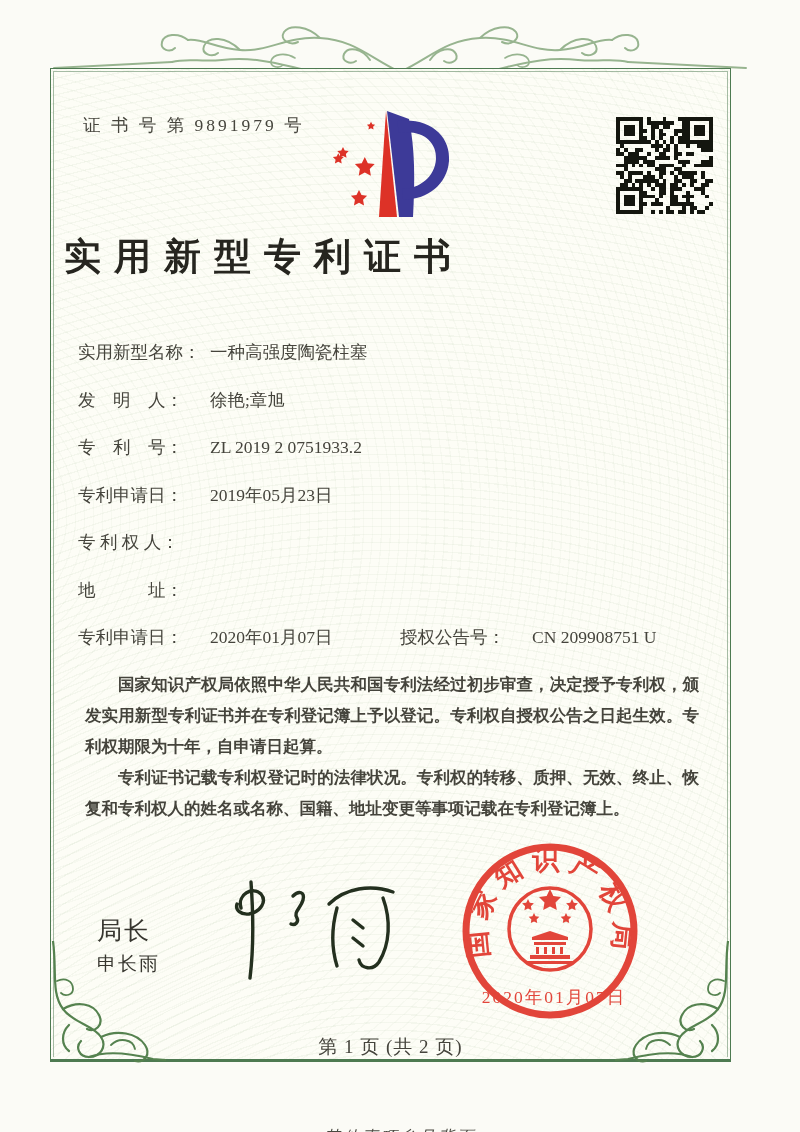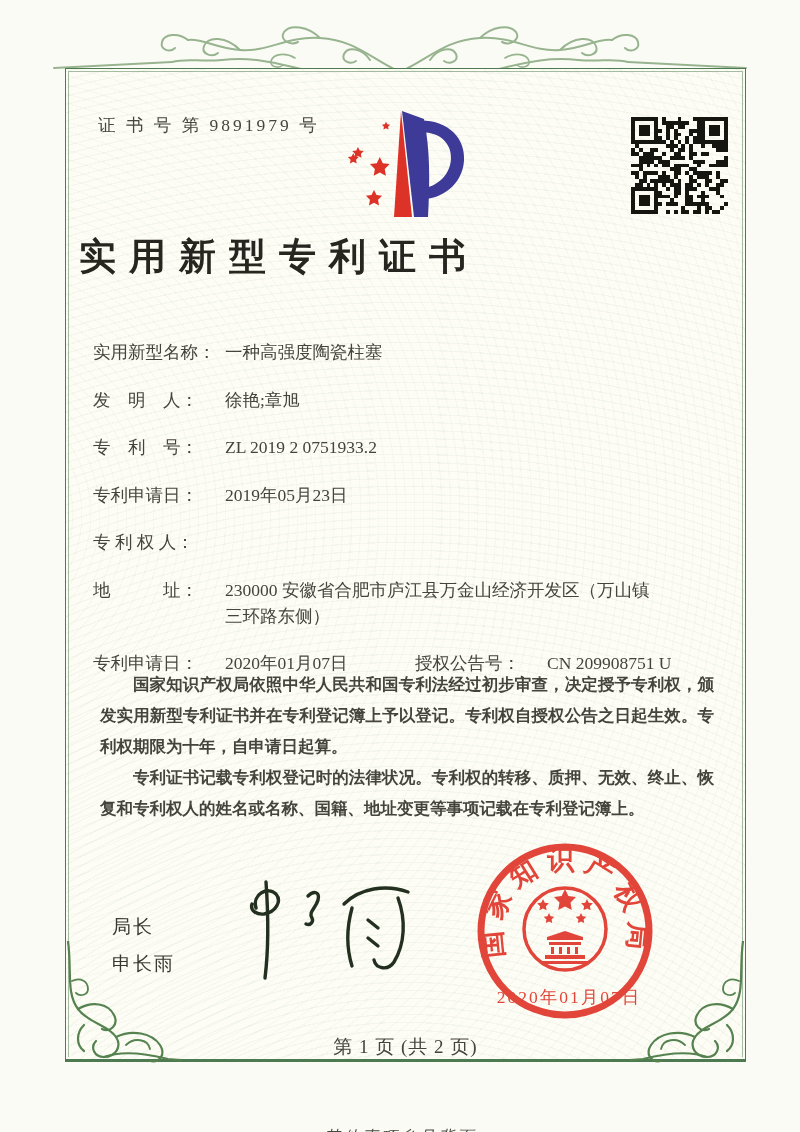--- a/index.html
+++ b/index.html
@@ -9,21 +9,21 @@
     font-family:"Liberation Serif","DejaVu Serif",serif;
     color:#3b3a33;
   }
   .page{position:absolute;inset:0;}
 
   
   .top-ornament{position:absolute;left:0;top:0;width:800px;height:100px;pointer-events:none;}
 
   
   .frame{
-    position:absolute;left:65px;top:68px;width:681px;height:994px;
+    position:absolute;left:50px;top:68px;width:681px;height:994px;
     border:1.5px solid #4d7a51;
     border-bottom:3px solid #4d7a51;
     background-color:#fdfdf6;
     background-image:
       repeating-radial-gradient(circle at 50% 140%, rgba(132,166,118,.075) 0 1.3px, rgba(0,0,0,0) 1.3px 8px),
       repeating-radial-gradient(circle at -15% 45%, rgba(132,166,118,.05) 0 1.3px, rgba(0,0,0,0) 1.3px 9px);
     box-sizing:border-box;
   }
   .frame::before{
     content:"";position:absolute;inset:2px;border:1px solid rgba(77,122,81,.5);
@@ -52,21 +52,21 @@
   .grant-col-right{display:flex;}
 
   
   .body-text{
     position:absolute;left:34px;top:600px;width:614px;
     font-size:16.5px;line-height:31px;text-align:justify;color:#45443c;
   }
   .body-text p{margin:0;text-indent:2em;font-weight:bold;}
 
   
-  .sig-title{position:absolute;left:46px;top:845px;font-size:19px;
+  .sig-title{position:absolute;left:46px;top:845px;font-size:25px;
     font-family:Liberation Sans, sans-serif;color:#37362f;letter-spacing:2px;}
   .sig-name{position:absolute;left:46px;top:882px;font-size:19px;
     font-family:"Liberation Sans","DejaVu Sans",sans-serif;color:#37362f;letter-spacing:2px;}
   .signature-svg{position:absolute;left:150px;top:805px;width:210px;height:110px;}
   .seal{position:absolute;left:403px;top:768px;width:192px;height:192px;opacity:.93;}
 
   
   .page-info{position:absolute;left:0;right:0;top:965px;text-align:center;font-size:19px;color:#45443c;letter-spacing:1px;}
   .back-note{
     position:absolute;left:0;right:0;top:1127px;text-align:center;
@@ -463,22 +463,20 @@
       </div>
       <div class="field-row">
         <span class="field-label">专利申请日：</span>
         <span class="field-value">2019年05月23日</span>
       </div>
       <div class="field-row">
         <span class="field-label">专 利 权 人：</span>
       </div>
       <div class="field-row">
         <span class="field-label">地　　　址：</span>
-        <span class="field-value">230000 安徽省合肥市庐江县万金山经济开发区（万山镇
-三环路东侧）</span>
       </div>
       <div class="grant-row">
         <div class="grant-col-left">
           <span class="field-label">专利申请日：</span>
           <span class="field-value">2020年01月07日</span>
         </div>
         <div class="grant-col-right">
           <span class="field-label">授权公告号：</span>
           <span class="field-value">CN 209908751 U</span>
         </div>

